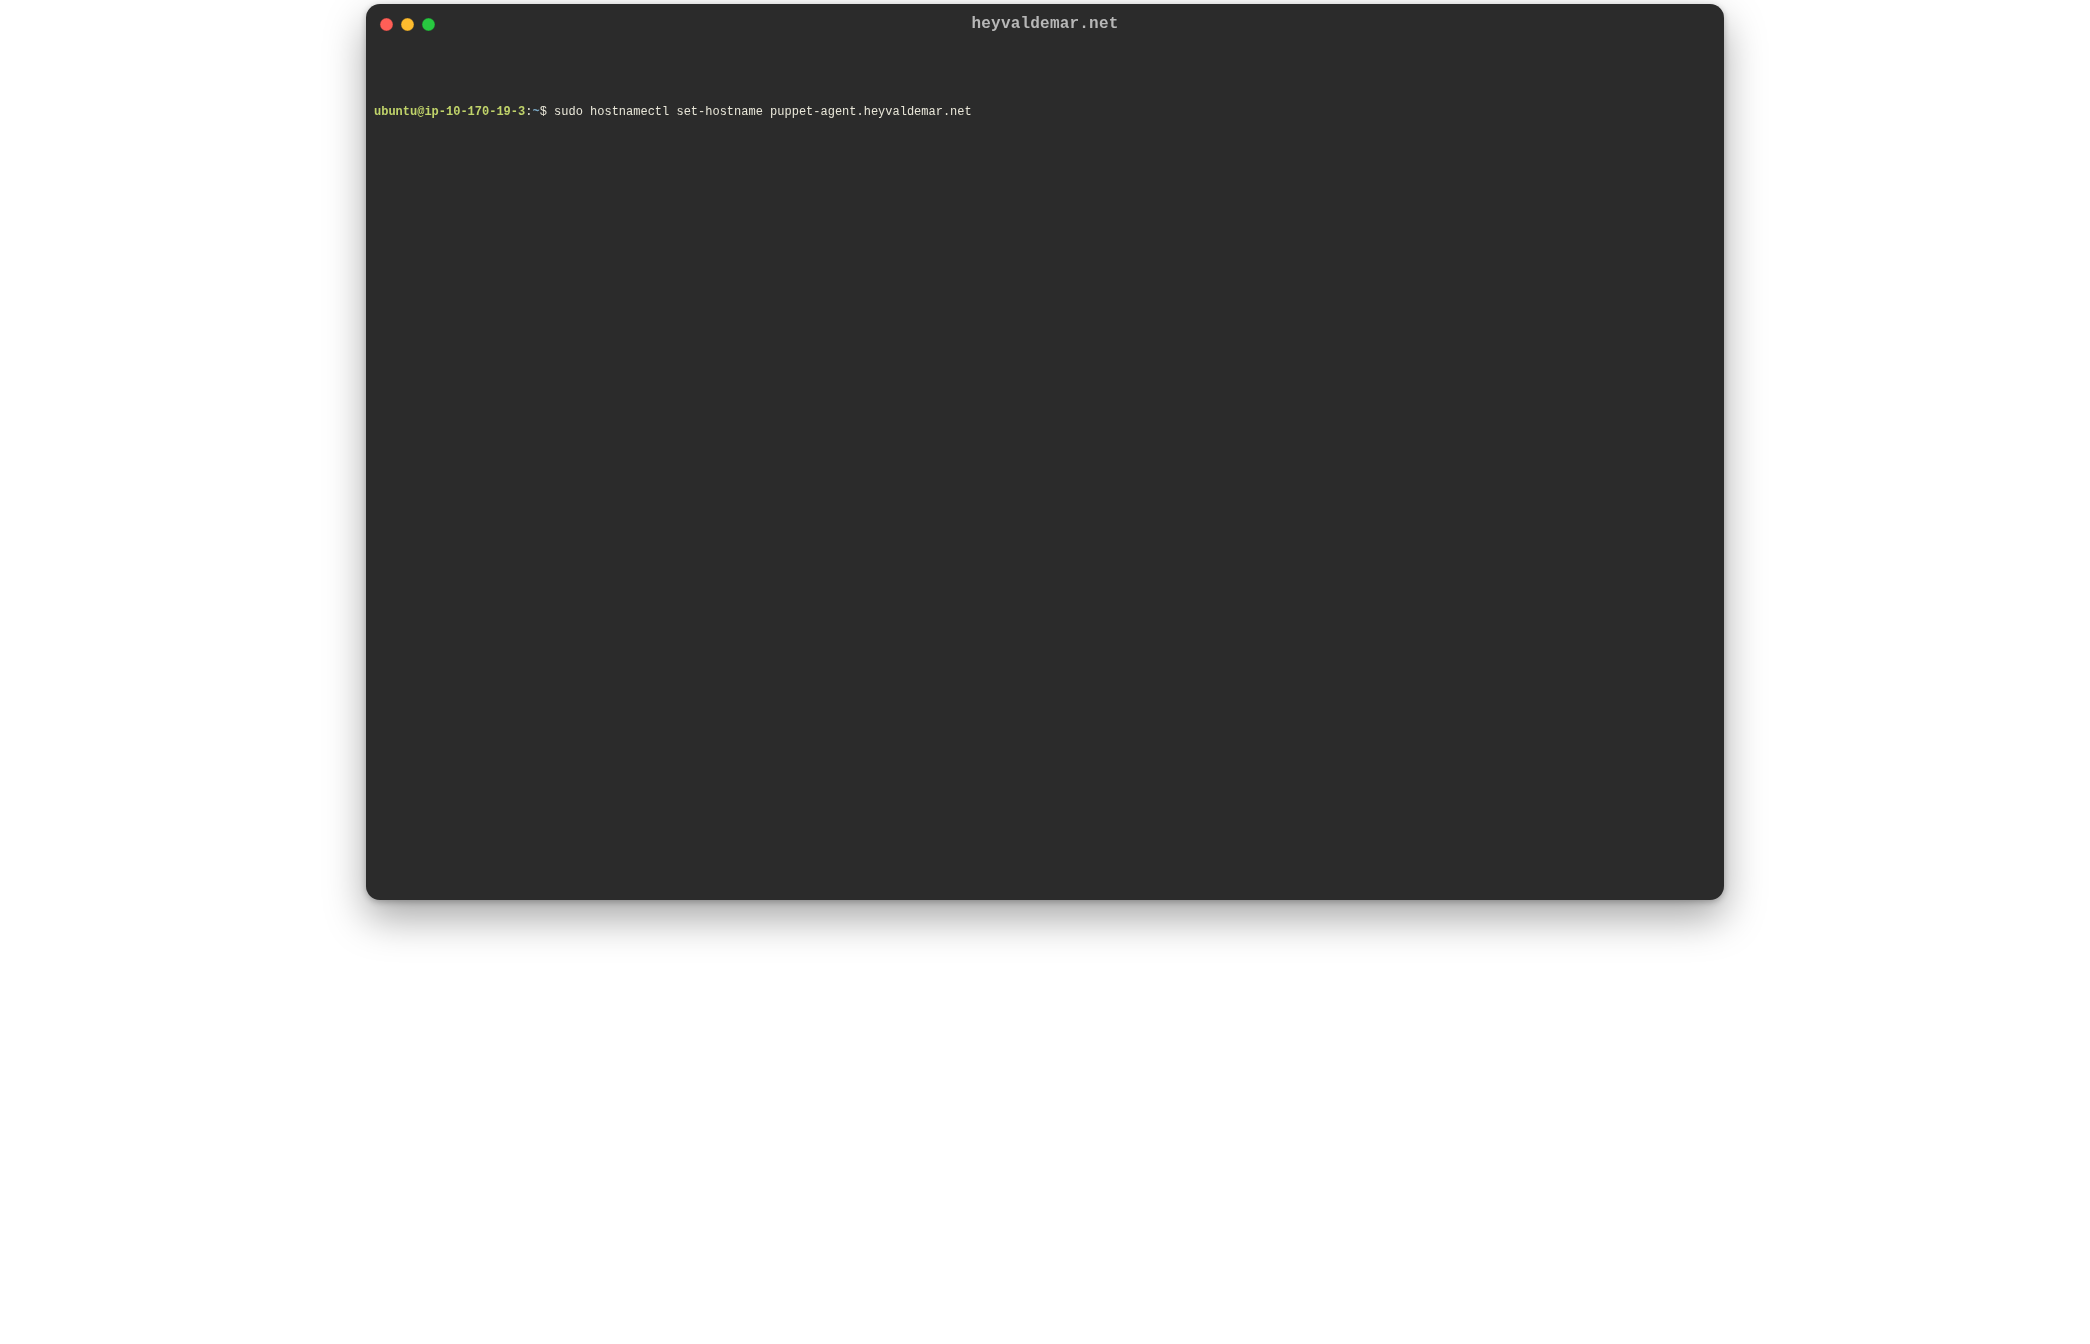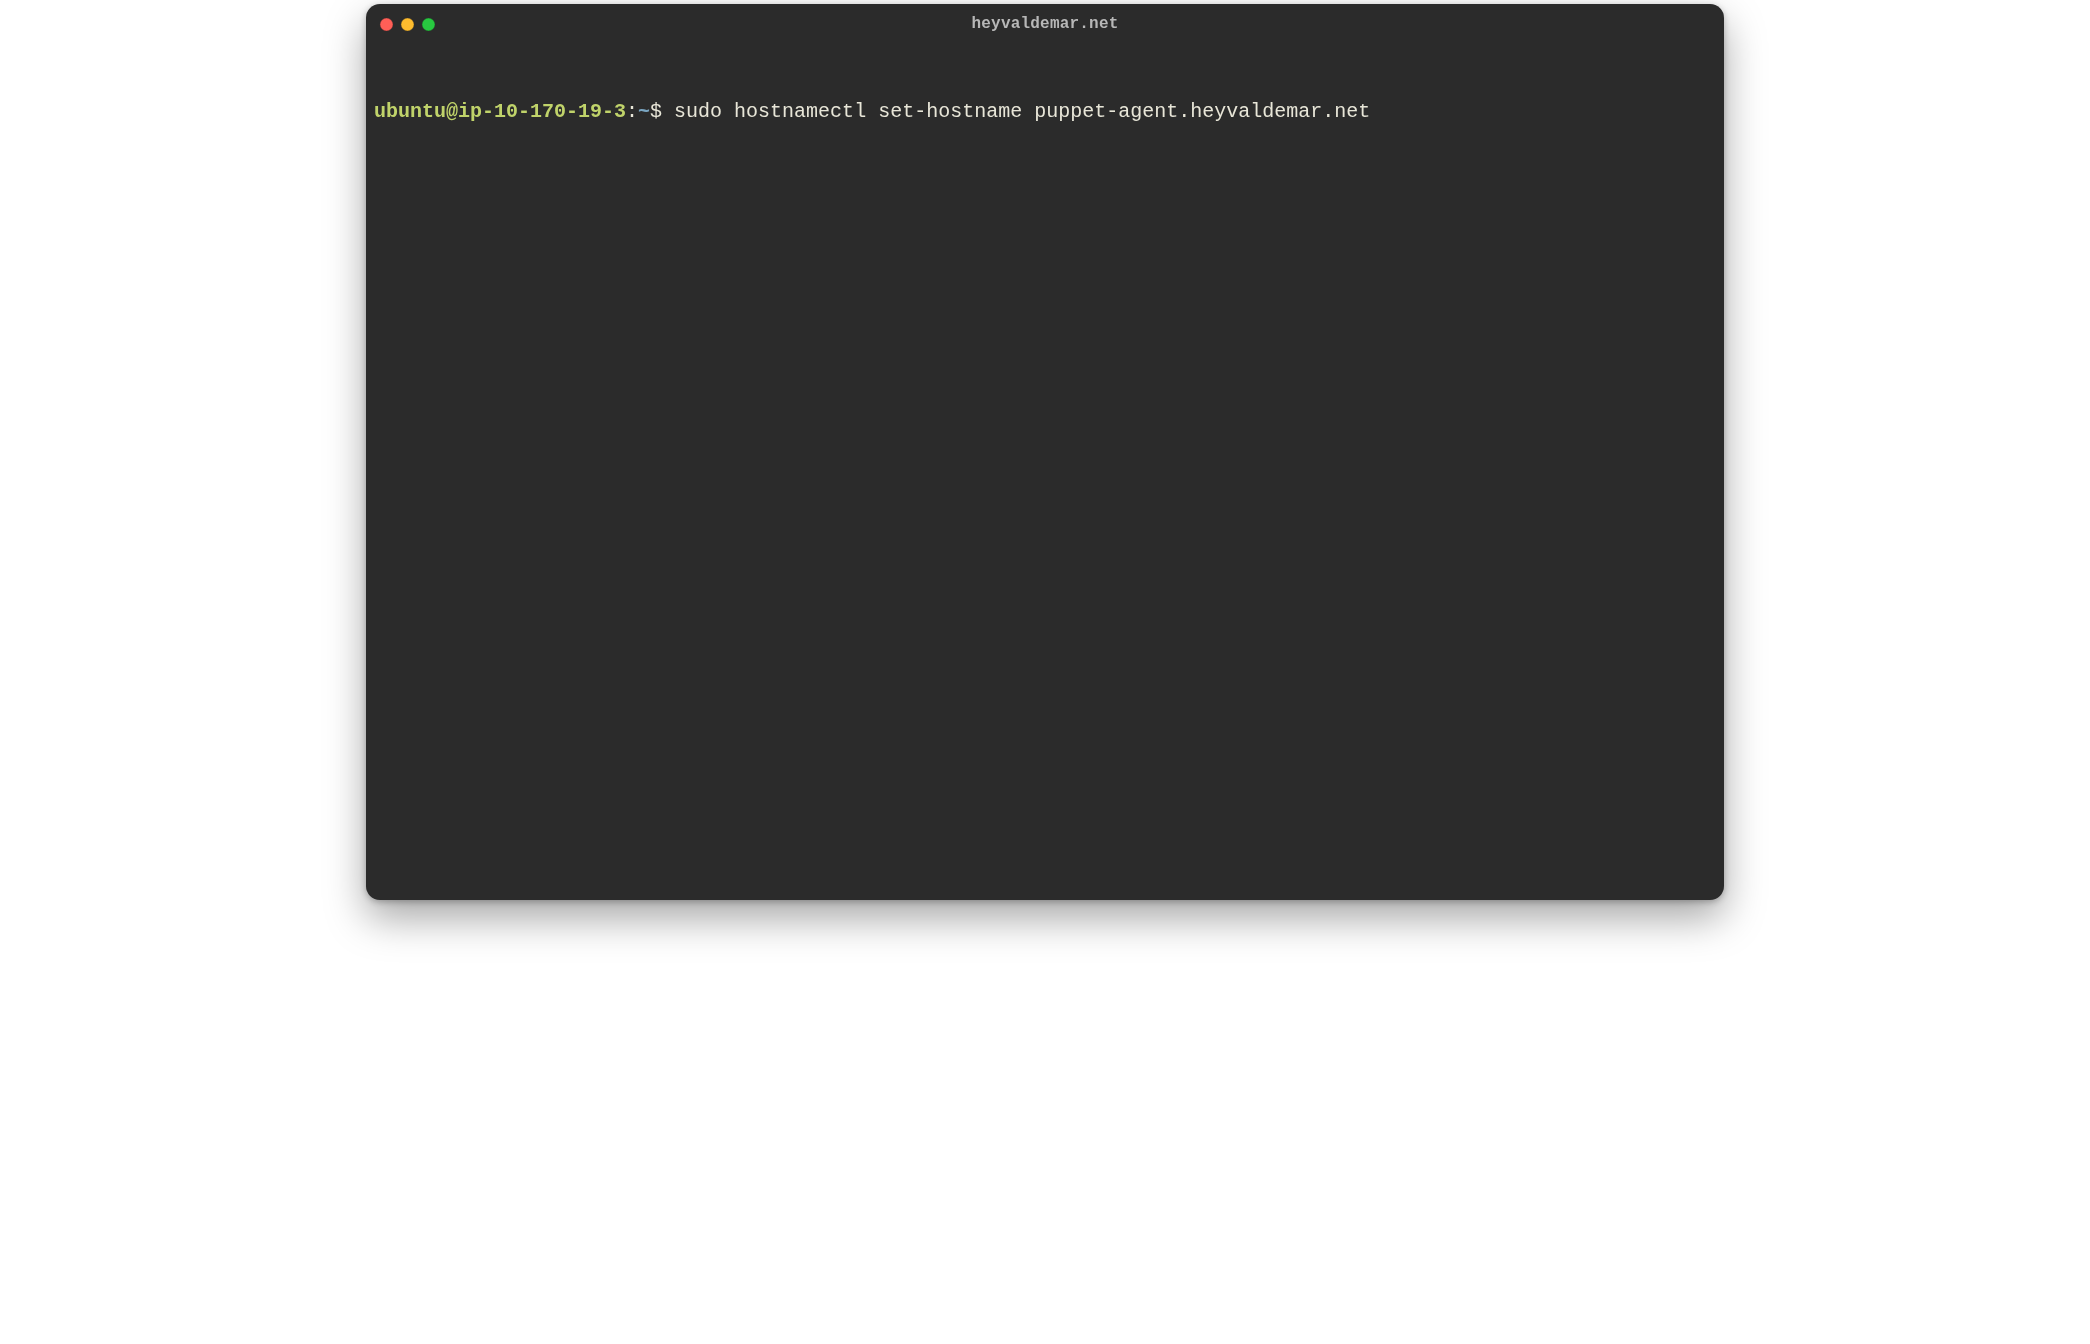--- a/index.html
+++ b/index.html
@@ -49,21 +49,21 @@
       text-align: center;
       font-weight: 600;
       font-size: 16px;
       color: #b7b7b7;
       letter-spacing: 0.2px;
       pointer-events: none;
     }
     .terminal-body {
       flex: 1;
       padding: 8px 4px 14px 8px;
-      font-size: 20px;
+      font-size: 12px;
       line-height: 24px;
       color: #e8e6d8;
       white-space: pre;
       overflow: hidden;
       cursor: text;
     }
     .line { display: block; }
     .user   { color: #c0d36a; font-weight: 700; }
     .colon  { color: #e8e6d8; }
     .tilde  { color: #7aa6c2; font-weight: 700; }

